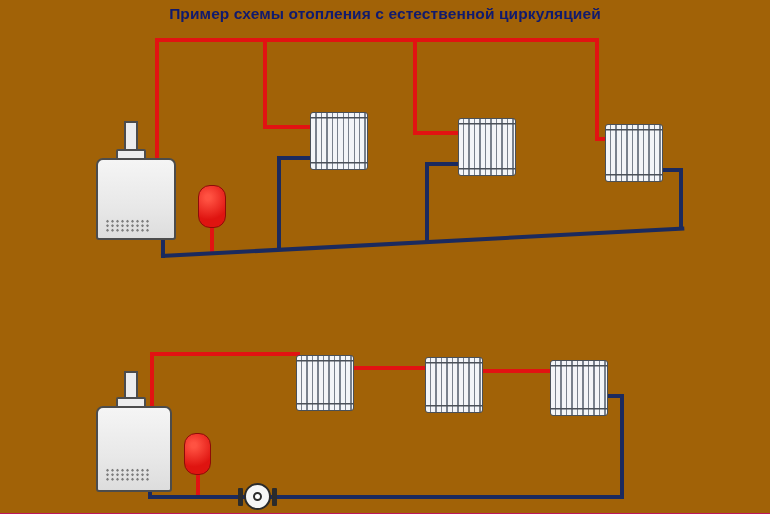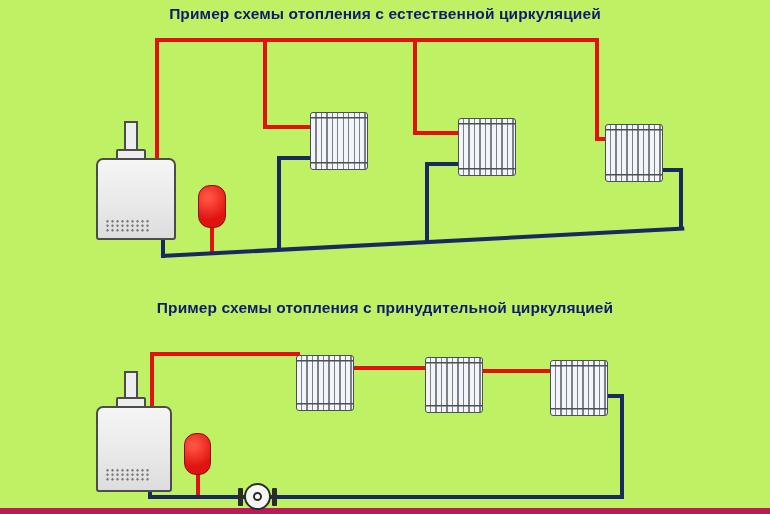--- a/index.html
+++ b/index.html
@@ -2,21 +2,21 @@
 <html style="--title-text: #101a6e; --supply-pipe: #e21212; --return-pipe: #1b2a5e; --boiler-border: #4c4c4c; --radiator-fill: #f3f5f8; --radiator-line: #79818d; --radiator-border: #4a5058; --tank-fill: #df1410; --tank-border: #8e0b08; --pump-fill: #f6f6f6; --pump-border: #2b2b2b;"><head>
 <meta charset="utf-8">
 <style>
   *{box-sizing:border-box}
   html,body{margin:0;padding:0}
   body{
     width:770px;height:514px;position:relative;overflow:hidden;
     background:#ffffff;
     font-family:"Liberation Sans", sans-serif;
   }
-  .canvas{position:absolute;inset:0;background:#bef264;border-bottom:6px solid #be185d}
+  .canvas{position:absolute;inset:0;background:#a16207;border-bottom:1px solid #be185d}
   .layer{position:absolute;inset:0}
 
   .title{
     position:absolute;left:0;width:770px;margin:0;
     text-align:center;font-size:15.5px;font-weight:bold;
     color:var(--title-text,#101a6e);letter-spacing:.1px;
   }
 
   
   .pipe{position:absolute}
@@ -103,21 +103,20 @@
     <div class="boiler-grille" style="left:105px;top:219px;width:46px;height:13px"></div>
 
     <div class="tank" style="left:198px;top:185px;width:28px;height:43px"></div>
 
     <div class="radiator" style="left:310px;top:112px;width:58px;height:58px"></div>
     <div class="radiator" style="left:458px;top:118px;width:58px;height:58px"></div>
     <div class="radiator" style="left:605px;top:124px;width:58px;height:58px"></div>
   </section>
 
   <section class="layer">
-    <h1 class="title" style="top:299px">Пример схемы отопления с принудительной циркуляцией</h1>
 
     <div class="pipe red" style="left:150px;top:352px;width:4px;height:56px"></div>
     <div class="pipe red" style="left:150px;top:352px;width:150px;height:4px"></div>
     <div class="pipe red" style="left:352px;top:366px;width:75px;height:4px"></div>
     <div class="pipe red" style="left:481px;top:369px;width:71px;height:4px"></div>
     <div class="pipe red" style="left:196px;top:473px;width:4px;height:26px"></div>
 
     <div class="pipe blue" style="left:606px;top:394px;width:18px;height:4px"></div>
     <div class="pipe blue" style="left:620px;top:394px;width:4px;height:105px"></div>
     <div class="pipe blue" style="left:148px;top:495px;width:476px;height:4px"></div>

